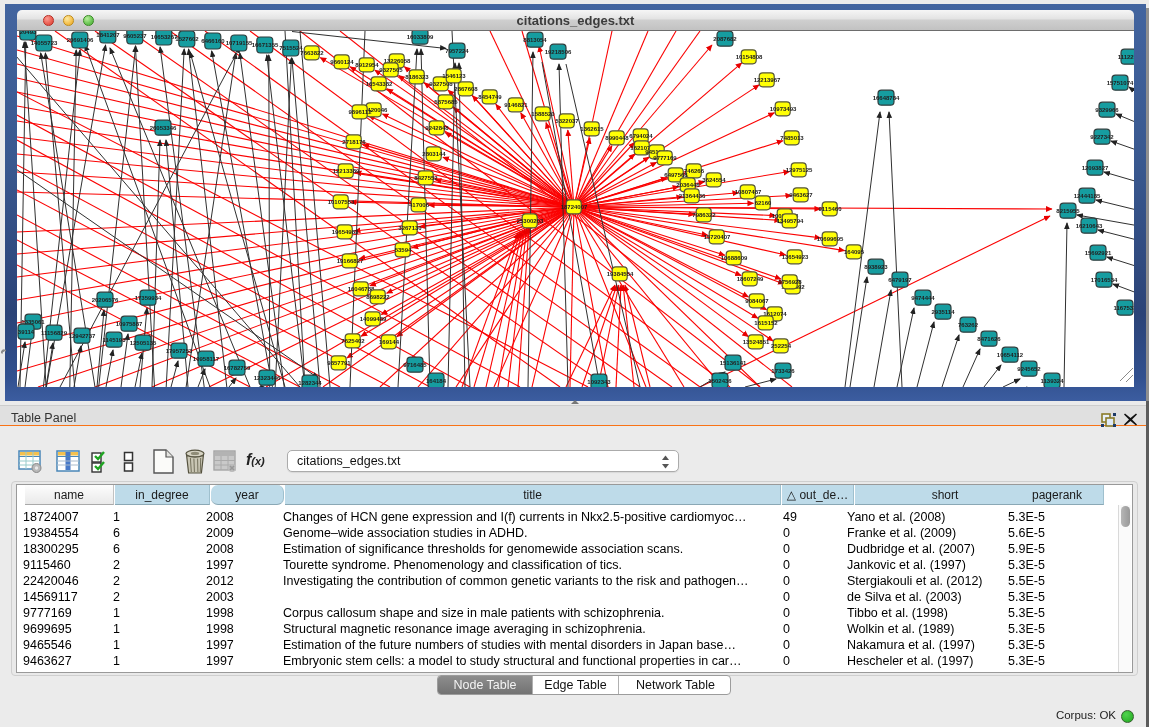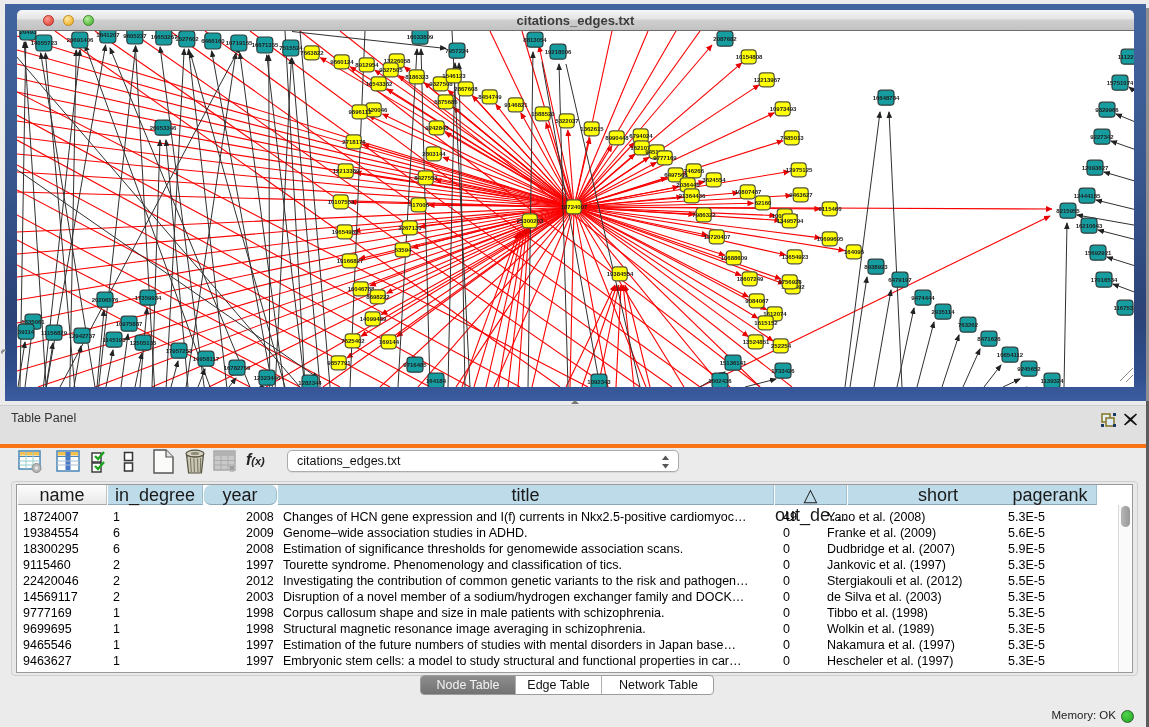--- a/index.html
+++ b/index.html
@@ -11,56 +11,56 @@
 #titlebar { left:17px; top:10px; width:1117px; height:21px;
   border-radius:5px 5px 0 0;
   background:linear-gradient(180deg,#f6f6f6 0%,#e3e3e3 45%,#cfcfcf 50%,#c2c2c2 100%);
   border-bottom:1px solid #6d6d6d; }
 #titlebar .tl { position:absolute; top:5px; width:10.5px; height:10.5px; border-radius:50%; }
 #title-text { position:absolute; left:0; right:0; top:3px; text-align:center;
   font-size:13px; font-weight:bold; color:#3c3c3c; }
 #canvas { left:17px; top:31px; width:1117px; height:356px; background:#fff; overflow:hidden; }
 
 
-#tp-bar { left:0; top:405px; width:1146px; height:43px; background:#e0e0e0;
-  border-top:1px solid #cdcdcd; border-bottom:4px solid #f97316; }
+#tp-bar { left:0; top:405px; width:1146px; height:21px; background:#e0e0e0;
+  border-top:1px solid #cdcdcd; border-bottom:1px solid #f97316; }
 #tp-bar .t { position:absolute; left:11px; top:5px; font-size:12.5px; color:#333; }
 #toolbar { left:0; top:431px; width:1146px; height:52px; }
 #dd { left:287px; top:450px; width:392px; height:22px; background:#fff;
   border:1px solid #ababab; border-radius:5px; font-size:12.5px; color:#111;
   padding:3px 0 0 9px; box-shadow:0 1px 1px rgba(0,0,0,.08); }
 
 #tablebox { left:16px; top:484px; width:1117px; height:189px; background:#fff;
   border:1px solid #999; }
-#thead { position:absolute; left:1px; top:0; width:1119px; height:20px; font-size:18px; color:#1a1a1a; }
+#thead { position:absolute; left:8px; top:0; width:1119px; height:20px; font-size:12px; color:#1a1a1a; }
 #thead span { position:absolute; top:0; height:20px; line-height:20px; text-align:center;
   background:#bedbe9; border-right:1px solid #9fc0ce; border-bottom:1px solid #8aa8b5; }
 #thead .h0 { left:0; width:89px; background:linear-gradient(#fdfdfd,#e9e9e9); border-right:1px solid #c2c2c2; border-bottom:1px solid #a9a9a9;}
 #thead .h1 { left:90px; width:95px; }
 #thead .h2 { left:186px; width:73px;border-radius:7px; }
 #thead .h3 { left:260px; width:496px; }
 #thead .h4 { left:757px; width:72px; }
 #thead .h5 { left:830px; width:181px; }
 #thead .h6 { left:986px; width:93px; }
 .tr { position:absolute; left:0; width:1105px; height:16px; font-size:12.5px; color:#000; }
 .tr span { position:absolute; top:0; height:16px; line-height:16px; white-space:nowrap; overflow:hidden; }
 .c0 { left:6px;  width:84px; }
 .c1 { left:96px; width:88px; }
-.c2 { left:189px; width:70px;margin-left:40px; }
+.c2 { left:189px; width:70px; }
 .c3 { left:266px; width:500px; }
 .c4 { left:759px; width:66px;margin-left:7px; }
-.c5 { left:810px; width:165px; }
+.c5 { left:830px; width:165px; }
 .c6 { left:991px; width:100px; }
 #vsb { position:absolute; right:1px; top:20px; width:13px; height:167px; background:#fafafa;
   border-left:1px solid #d9d9d9; }
 #vsb .th { position:absolute; left:1.5px; top:1px; width:9px; height:21px; border-radius:5px;
   background:linear-gradient(90deg,#b6b6b6,#989898); }
 
 
-#seg { left:420px; top:675px; width:294px; height:20px; border:1px solid #9c9c9c;
+#seg { left:437px; top:675px; width:294px; height:20px; border:1px solid #9c9c9c;
   border-radius:4px; background:#fff; font-size:12.5px; overflow:hidden; }
 #seg span { position:absolute; top:0; height:20px; line-height:19px; text-align:center; color:#111; }
 #seg .s0 { left:0; width:94px; background:linear-gradient(#8d8d8d,#6f6f6f); color:#f4f4f4; }
 #seg .s1 { left:94px; width:86px; border-left:1px solid #b0b0b0; }
 #seg .s2 { left:180px; width:114px; border-left:1px solid #b0b0b0; }
 
 #status { left:1040px; top:709px; width:76px; height:16px; font-size:11.5px; color:#222; text-align:right; }
 #memled { left:1121px; top:710px; width:13px; height:13px; border-radius:50%;
   background:radial-gradient(circle at 38% 32%, #52d34f, #2eb52c 70%, #23971f);
   border:1px solid #355f2e; }
@@ -707,21 +707,20 @@
       <span class="c2">2012</span>
       <span class="c3">Investigating the contribution of common genetic variants to the risk and pathogen…</span>
       <span class="c4">0</span>
       <span class="c5">Stergiakouli et al. (2012)</span>
       <span class="c6">5.5E-5</span>
     </div>
 <div class="tr" style="top:104px">
       <span class="c0">14569117</span>
       <span class="c1">2</span>
       <span class="c2">2003</span>
-      <span class="c3">Disruption of a novel member of a sodium/hydrogen exchanger family and DOCK…</span>
       <span class="c4">0</span>
       <span class="c5">de Silva et al. (2003)</span>
       <span class="c6">5.3E-5</span>
     </div>
 <div class="tr" style="top:120px">
       <span class="c0">9777169</span>
       <span class="c1">1</span>
       <span class="c2">1998</span>
       <span class="c3">Corpus callosum shape and size in male patients with schizophrenia.</span>
       <span class="c4">0</span>
@@ -758,16 +757,16 @@
   <div id="vsb">
       <div class="th"></div>
     </div>
 </div>
 
 <div class="abs" id="seg">
     <span class="s0">Node Table</span>
     <span class="s1">Edge Table</span>
     <span class="s2">Network Table</span>
   </div>
-<div class="abs" id="status">Memory: OK</div>
+<div class="abs" id="status">Corpus: OK</div>
 <div class="abs" id="memled"></div>
 <div class="abs" id="redge-top"></div>
 <div class="abs" id="redge-bot"></div>
 
 </body></html>

